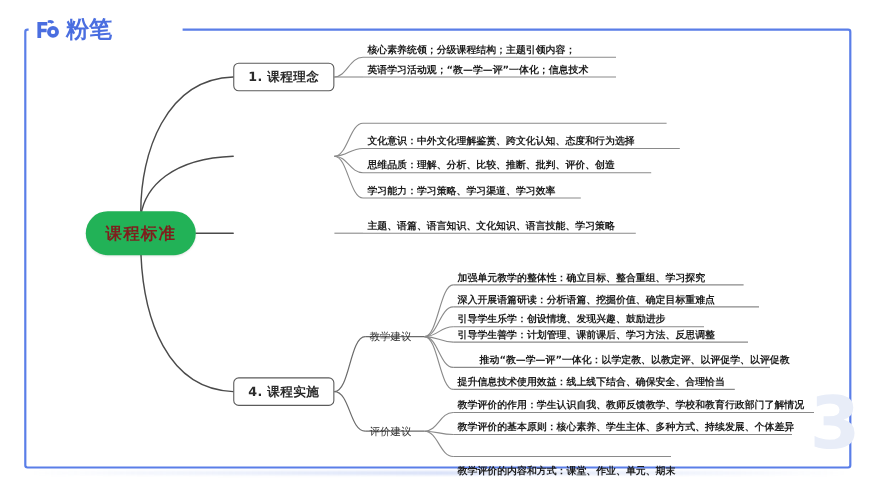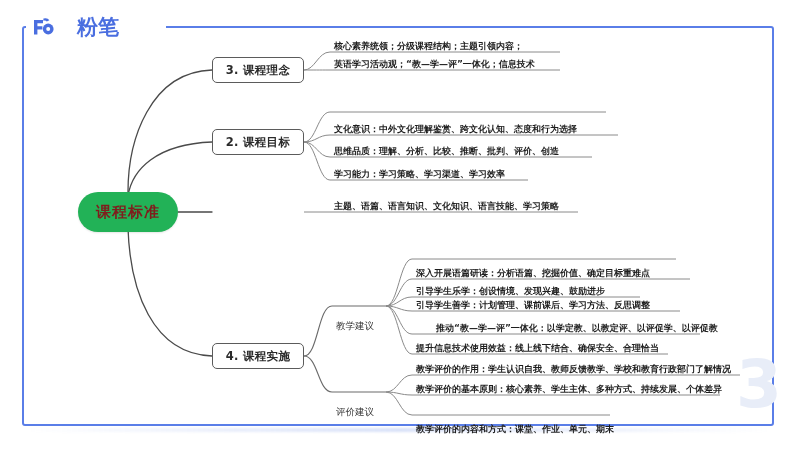--- a/index.html
+++ b/index.html
@@ -19,21 +19,21 @@
   }
   .frame-shadow{
     position:absolute;left:28px;top:428px;width:742px;height:4px;
     background:linear-gradient(90deg,rgba(120,150,230,0.00),rgba(120,150,230,0.28),rgba(120,150,230,0.00));
     filter:blur(1px);
   }
   .logo-mask{
     position:absolute;left:26px;top:8px;width:140px;height:38px;background:#ffffff;
   }
   .logo{
-    position:absolute;left:30px;top:10px;height:34px;display:flex;align-items:center;gap:21px;
+    position:absolute;left:30px;top:10px;height:34px;display:flex;align-items:center;gap:4px;
   }
   .logo-mark{
     display:inline-block;width:26px;height:26px;position:relative;
   }
   .logo-text{
     font-size:21px;font-weight:bold;color:#4a6ee0;letter-spacing:0px;
     font-family:"DejaVu Sans","Liberation Sans",sans-serif;line-height:26px;
   }
 
   
@@ -62,21 +62,20 @@
     display:flex;align-items:center;justify-content:center;
     font-size:11.5px;font-weight:bold;color:#2b2b2b;
     font-family:"DejaVu Sans","Liberation Sans",sans-serif;
     height:26px;width:92px;box-sizing:border-box;
     letter-spacing:0.3px;
   }
   .l3label{
     position:absolute;font-size:9.5px;color:#333;
     font-family:"DejaVu Sans","Liberation Sans",sans-serif;
     white-space:nowrap;
-    margin-top:20px;
   }
   .leaf{
     position:absolute;
     font-size:9px;color:#1e1e1e;font-weight:bold;
     font-family:"DejaVu Sans","Liberation Sans",sans-serif;
     white-space:nowrap;line-height:12px;
     padding-bottom:2px;
   }
 </style>
 </head>
@@ -163,36 +162,36 @@
       <path d="M386,392 C398,392 400,395 412,395"></path>
       <path d="M386,392 C398,392 400,415 412,415"></path>
       <path d="M412,375 L740,375"></path>
       <path d="M412,395 L720,395"></path>
       <path d="M412,415 L610,415"></path>
     </g>
   </svg>
 
   <div class="root">课程标准</div>
 
-  <div class="l2" style="left:212px;top:57px;">3. 课程理念</div>
-  <div class="l2" style="left:212px;top:129px;">2. 课程目标</div>
+  <div class="l2" style="left:212px;top:57px;">1. 课程理念</div>
   <div class="l2" style="left:212px;top:343px;">4. 课程实施</div>
 
   <div class="l3label" style="left:336px;top:300px;">教学建议</div>
   <div class="l3label" style="left:336px;top:386px;">评价建议</div>
 
   <div class="leaf" style="left:334px;top:40px;">核心素养统领；分级课程结构；主题引领内容；</div>
   <div class="leaf" style="left:334px;top:58px;">英语学习活动观；“教—学—评”一体化；信息技术</div>
 
   <div class="leaf" style="left:334px;top:123px;">文化意识：中外文化理解鉴赏、跨文化认知、态度和行为选择</div>
   <div class="leaf" style="left:334px;top:145px;">思维品质：理解、分析、比较、推断、批判、评价、创造</div>
   <div class="leaf" style="left:334px;top:168px;">学习能力：学习策略、学习渠道、学习效率</div>
 
   <div class="leaf" style="left:334px;top:200px;">主题、语篇、语言知识、文化知识、语言技能、学习策略</div>
 
+  <div class="leaf" style="left:416px;top:247px;">加强单元教学的整体性：确立目标、整合重组、学习探究</div>
   <div class="leaf" style="left:416px;top:267px;">深入开展语篇研读：分析语篇、挖掘价值、确定目标重难点</div>
   <div class="leaf" style="left:416px;top:285px;">引导学生乐学：创设情境、发现兴趣、鼓励进步</div>
   <div class="leaf" style="left:416px;top:299px;">引导学生善学：计划管理、课前课后、学习方法、反思调整</div>
   <div class="leaf" style="left:416px;top:322px;margin-left:20px;">推动“教—学—评”一体化：以学定教、以教定评、以评促学、以评促教</div>
   <div class="leaf" style="left:416px;top:363px;">教学评价的作用：学生认识自我、教师反馈教学、学校和教育行政部门了解情况</div>
 
   <div class="leaf" style="left:416px;top:342px;">提升信息技术使用效益：线上线下结合、确保安全、合理恰当</div>
   <div class="leaf" style="left:416px;top:383px;">教学评价的基本原则：核心素养、学生主体、多种方式、持续发展、个体差异</div>
   <div class="leaf" style="left:416px;top:403px;margin-top:20px;">教学评价的内容和方式：课堂、作业、单元、期末</div>
 

